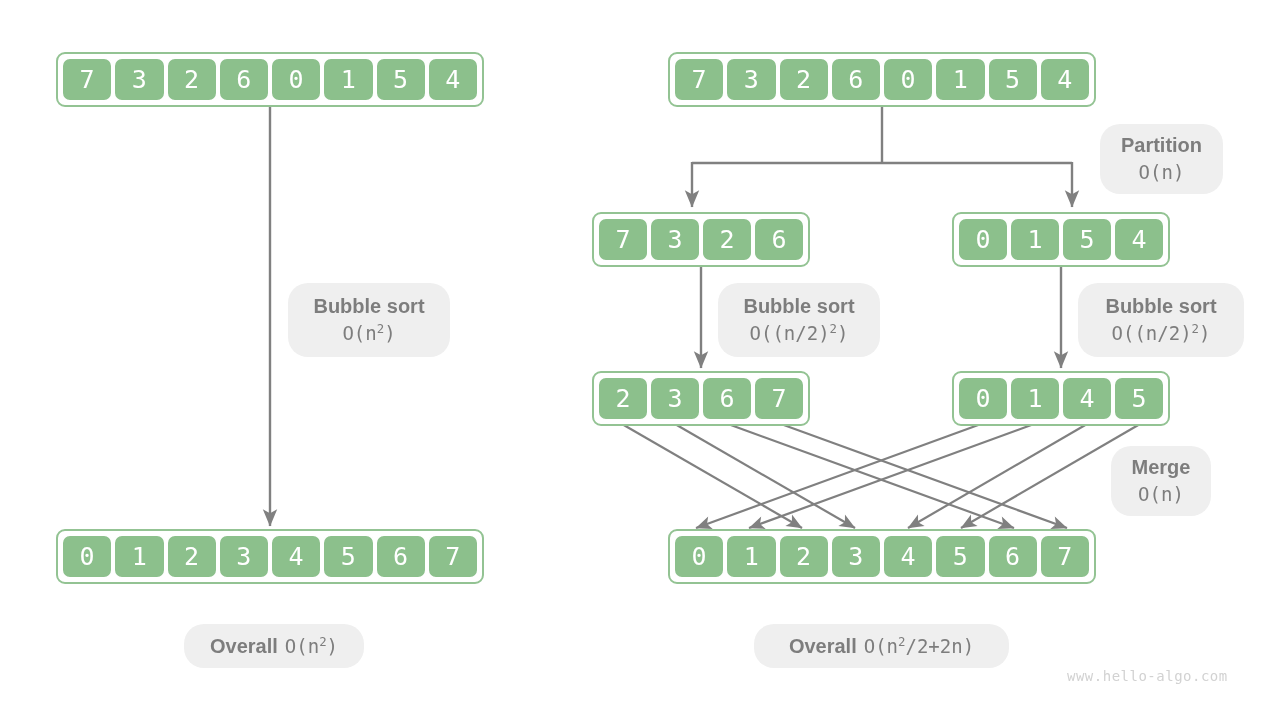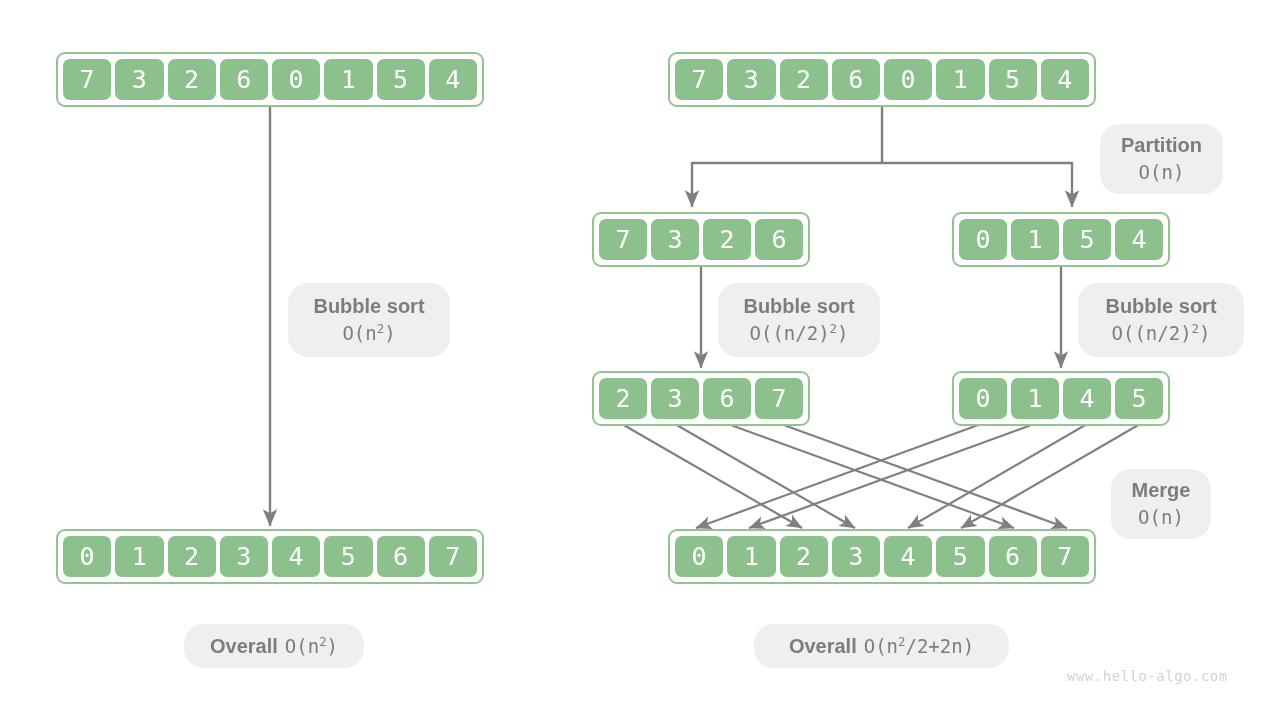--- a/index.html
+++ b/index.html
@@ -227,21 +227,21 @@
       <div class="cell" style="width: 52px; height: 45px;">7</div>
     </div>
 
   <div class="array" id="right-sub-right-sorted" style="left:952px; top:371px; width:218px; height:55px;">
       <div class="cell" style="width: 52px; height: 45px;">0</div>
       <div class="cell" style="width: 52px; height: 45px;">1</div>
       <div class="cell" style="width: 52px; height: 45px;">4</div>
       <div class="cell" style="width: 52px; height: 45px;">5</div>
     </div>
 
-  <div class="note" style="left:1111px; top:469px; width:100px; height:70px;">
+  <div class="note" style="left:1111px; top:446px; width:100px; height:70px;">
     <span class="title">Merge</span>
     <span class="complexity">O(n)</span>
   </div>
 
   <div class="array" id="right-output" style="left:668px; top:529px; width:428px; height:55px;">
       <div class="cell" style="width: 52.25px; height: 45px;">0</div>
       <div class="cell" style="width: 52.25px; height: 45px;">1</div>
       <div class="cell" style="width: 52.25px; height: 45px;">2</div>
       <div class="cell" style="width: 52.25px; height: 45px;">3</div>
       <div class="cell" style="width: 52.25px; height: 45px;">4</div>

